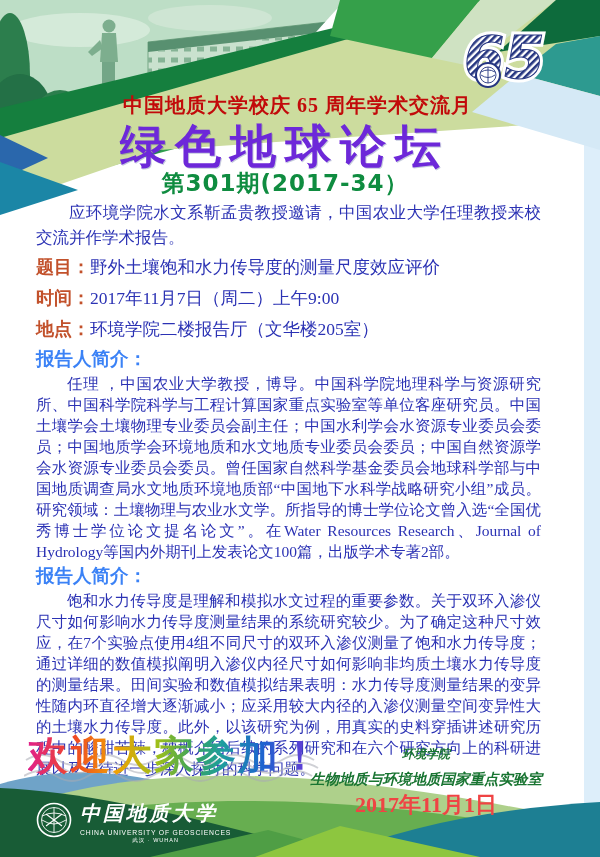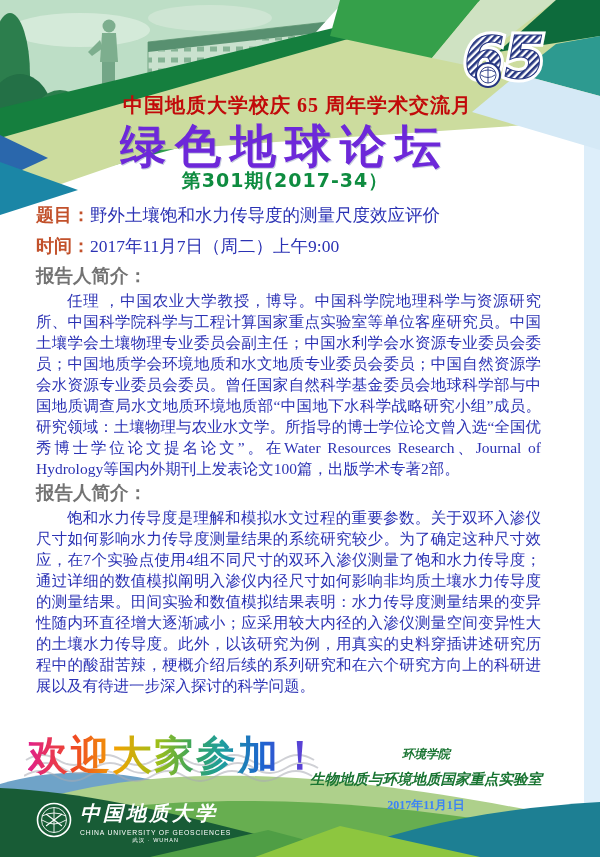--- a/index.html
+++ b/index.html
@@ -16,45 +16,45 @@
     position:absolute;top:92px;left:105px;width:385px;text-align:center;
     font-weight:bold;font-size:20px;color:#c20a0a;letter-spacing:1px;white-space:nowrap;
   }
   .main-title{
     position:absolute;top:116px;left:0;width:570px;text-align:center;
     font-weight:bold;font-size:46px;color:#6d28d9;letter-spacing:9px;white-space:nowrap;
     text-shadow:1px 1px 0 rgba(20,40,120,.25);
   }
   .issue-line{
     position:absolute;top:168px;left:0;width:570px;text-align:center;
-    font-weight:bold;font-size:19px;color:#0f8c40;letter-spacing:1px;
+    font-weight:bold;font-size:23px;color:#0f8c40;letter-spacing:1px;
     font-family:"DejaVu Sans","Liberation Sans",sans-serif;
   }
   .content{position:absolute;top:200px;left:36px;width:505px;color:#2b32b4;}
   .intro{font-size:16.5px;line-height:25px;text-indent:2em;margin:0 0 2px 0;text-align:justify;}
   .field{line-height:31px;font-size:17.5px;white-space:nowrap;}
   .field .lab{color:#c2512b;font-weight:bold;font-size:18px;}
   .field .val{font-weight:normal;}
-  .sec-head{color:#737373;font-weight:bold;font-size:18.5px;line-height:24px;margin-top:2px;}
+  .sec-head{color:#3b82f6;font-weight:bold;font-size:18.5px;line-height:24px;margin-top:2px;}
   .para{font-size:15.5px;line-height:21px;text-indent:2em;text-align:justify;margin:2px 0 0 0;}
   .welcome-wrap{position:absolute;top:728px;left:24px;width:330px;height:62px;}
   .welcome-shadow{position:absolute;top:14px;left:0;}
   .welcome{
     position:absolute;top:0;left:4px;
     font-size:40px;font-weight:bold;letter-spacing:2px;white-space:nowrap;
     background:linear-gradient(90deg,#e0218a 0%,#f04a23 16%,#f0a202 30%,#9ebf1a 44%,#3aa45c 56%,#1e9e9e 66%,#1e63d0 80%,#7b2fd8 100%);
     -webkit-background-clip:text;background-clip:text;color:transparent;
   }
   .signature{
     position:absolute;top:742px;left:295px;width:262px;text-align:center;
     color:#187431;font-weight:bold;font-style:italic;
   }
   .sig-org1{font-size:12px;line-height:24px;}
   .sig-org2{font-size:14.5px;line-height:27px;white-space:nowrap;}
-  .sig-date{font-size:12px;line-height:24px;color:#3b82f6;font-style:normal;}
+  .sig-date{font-size:22px;line-height:24px;color:#ef4444;font-style:normal;}
   .waves-svg{position:absolute;bottom:0;left:0;}
   .uni-logo{position:absolute;top:800px;left:36px;display:flex;align-items:flex-start;}
   .uni-logo .emblem{margin-top:2px;}
   .uni-text{margin-left:8px;color:#ffffff;}
   .uni-cn{font-size:20px;font-weight:bold;letter-spacing:3px;white-space:nowrap;font-style:italic;}
   .uni-en{font-size:6.8px;letter-spacing:.8px;margin-top:2px;font-family:"Liberation Sans",sans-serif;white-space:nowrap;}
   .uni-city{font-size:5.5px;letter-spacing:1px;text-align:center;margin-top:1px;font-family:"Liberation Sans",sans-serif;}
 </style>
 </head>
 <body>
@@ -132,26 +132,30 @@
       <path d="M29,61 Q36,66 43,61" fill="none" stroke="#253580" stroke-width="0.9"></path>
       <path d="M29,58 Q36,54 43,58" fill="none" stroke="#253580" stroke-width="0.9"></path>
     </g>
   </svg>
 
   <div class="red-line">中国地质大学校庆 65 周年学术交流月</div>
   <div class="main-title">绿色地球论坛</div>
   <div class="issue-line">第301期(2017-34）</div>
 
   <div class="content">
+    <p class="intro">应环境学院水文系靳孟贵教授邀请，中国农业大学任理教授来校交流并作学术报告。</p>
 
     <div class="field">
       <span class="lab">题目：</span><span class="val">野外土壤饱和水力传导度的测量尺度效应评价</span>
     </div>
     <div class="field">
       <span class="lab">时间：</span><span class="val">2017年11月7日（周二）上午9:00</span>
+    </div>
+    <div class="field">
+      <span class="lab">地点：</span><span class="val">环境学院二楼报告厅（文华楼205室）</span>
     </div>
 
     <div class="sec-head">报告人简介：</div>
     <p class="para">任理 ，中国农业大学教授，博导。中国科学院地理科学与资源研究所、中国科学院科学与工程计算国家重点实验室等单位客座研究员。中国土壤学会土壤物理专业委员会副主任；中国水利学会水资源专业委员会委员；中国地质学会环境地质和水文地质专业委员会委员；中国自然资源学会水资源专业委员会委员。曾任国家自然科学基金委员会地球科学部与中国地质调查局水文地质环境地质部“中国地下水科学战略研究小组”成员。研究领域：土壤物理与农业水文学。所指导的博士学位论文曾入选“全国优秀博士学位论文提名论文”。在Water Resources Research、Journal of Hydrology等国内外期刊上发表论文100篇，出版学术专著2部。</p>
 
     <div class="sec-head">报告人简介：</div>
     <p class="para">饱和水力传导度是理解和模拟水文过程的重要参数。关于双环入渗仪尺寸如何影响水力传导度测量结果的系统研究较少。为了确定这种尺寸效应，在7个实验点使用4组不同尺寸的双环入渗仪测量了饱和水力传导度；通过详细的数值模拟阐明入渗仪内径尺寸如何影响非均质土壤水力传导度的测量结果。田间实验和数值模拟结果表明：水力传导度测量结果的变异性随内环直径增大逐渐减小；应采用较大内径的入渗仪测量空间变异性大的土壤水力传导度。此外，以该研究为例，用真实的史料穿插讲述研究历程中的酸甜苦辣，梗概介绍后续的系列研究和在六个研究方向上的科研进展以及有待进一步深入探讨的科学问题。</p>
   </div>
 
   <svg class="waves-svg" width="600" height="125" viewBox="0 0 600 125">

